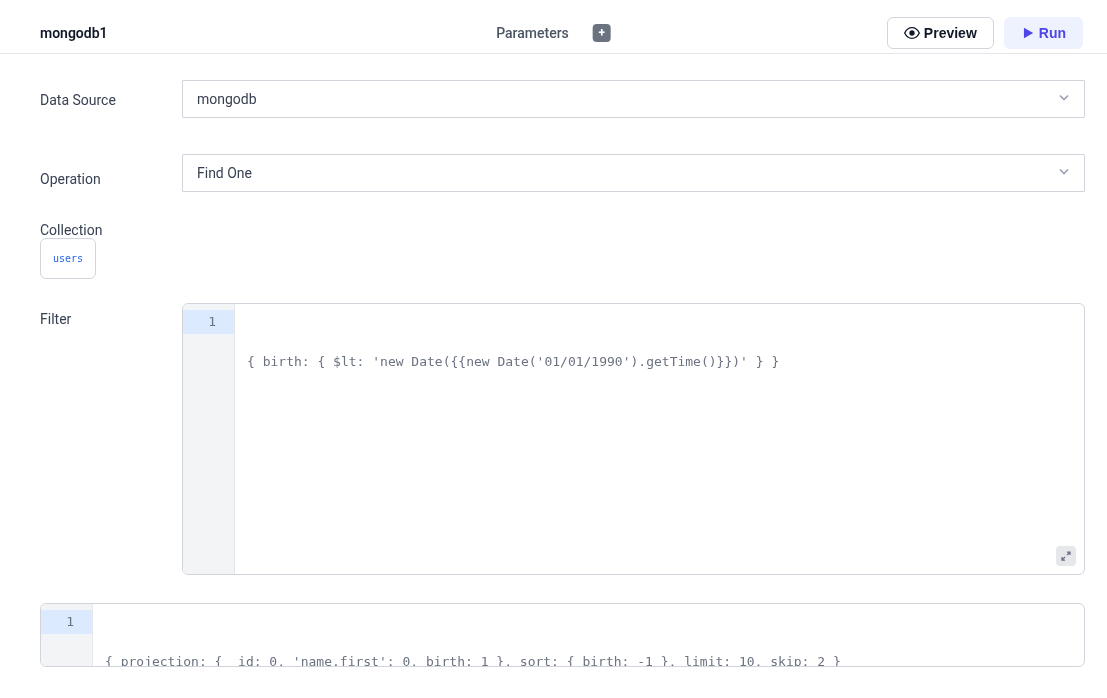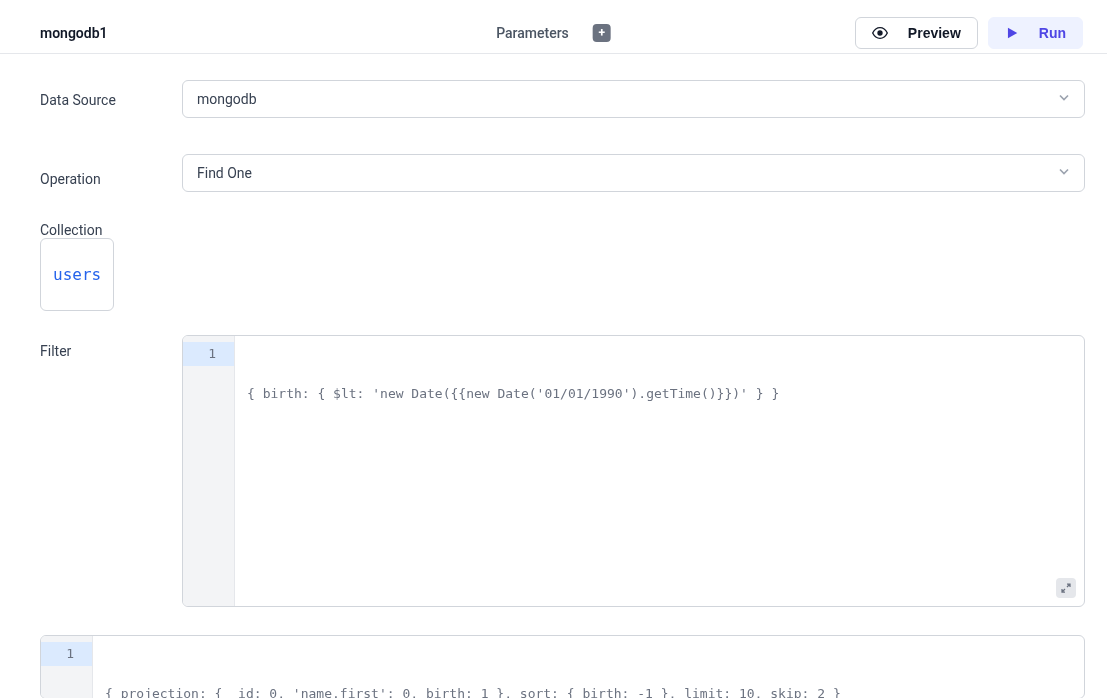--- a/index.html
+++ b/index.html
@@ -46,21 +46,21 @@
     justify-content: center;
     font-size: 12px;
     line-height: 1;
     font-weight: 700;
     cursor: pointer;
   }
   .header-right { display: flex; gap: 10px; }
   .btn {
     display: inline-flex;
     align-items: center;
-    gap: 20px;
+    gap: 4px;
     border: 1px solid #d1d5db;
     background: #fff;
     border-radius: 6px;
     padding: 7px 16px;
     font-size: 14px;
     font-weight: 600;
     cursor: pointer;
     color: #111827;
   }
   .btn-run {
@@ -85,40 +85,40 @@
     padding-top: 12px;
     color: #374151;
     font-size: 14px;
   }
   .row-control {
     flex: 1;
   }
   .select {
     position: relative;
     border: 1px solid #d1d5db;
-    border-radius: 6px;
+    border-radius: 1px;
     padding: 10px 14px;
     background: #fff;
     cursor: pointer;
     color: #374151;
     font-size: 14px;
   }
   .chevron {
     position: absolute;
     right: 12px;
     top: 50%;
     transform: translateY(-50%);
     color: #9ca3af;
   }
   .text-input {
     border: 1px solid #d1d5db;
     border-radius: 6px;
-    padding: 26px 12px;
+    padding: 14px 12px;
     font-family: ui-monospace, SFMono-Regular, Menlo, Consolas, monospace;
-    font-size: 16px;
+    font-size: 10px;
     color: #2563eb;
     font-weight: 500;
     background: #fff;
   }
   .code-editor {
     border: 1px solid #d1d5db;
     border-radius: 6px;
     display: flex;
     font-family: ui-monospace, SFMono-Regular, Menlo, Consolas, monospace;
     font-size: 13px;

